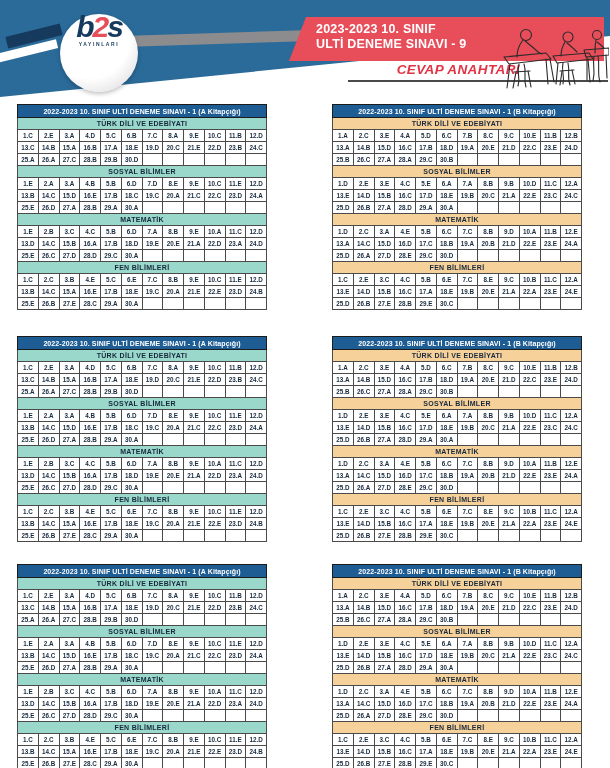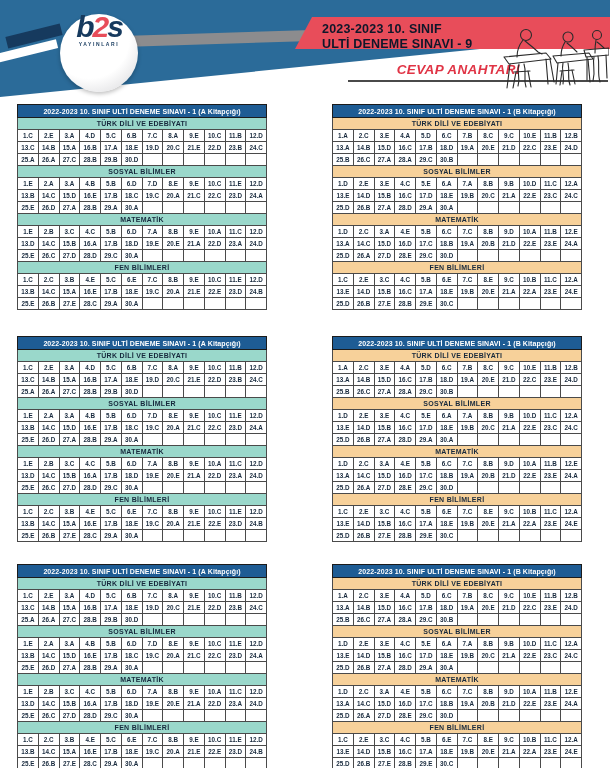--- a/index.html
+++ b/index.html
@@ -35,24 +35,24 @@
   }
   .logo-word{
     font-size:30px;font-weight:bold;font-style:italic;line-height:26px;letter-spacing:-2px;
   }
   .logo-b,.logo-s{color:var(--navy,#1d4e80);}
   .logo-2{color:var(--banner-red,#e0394a);}
   .logo-sub{
     font-size:5px;font-weight:bold;letter-spacing:1.6px;color:var(--navy,#1d4e80);margin-top:1px;
   }
   .red-banner{
-    position:absolute;left:295px;top:17px;width:315px;height:32px;
+    position:absolute;left:289px;top:17px;width:315px;height:44px;
     background:var(--banner-red,#e84d5a);
     clip-path:polygon(17px 0,100% 0,100% 100%,0 100%);
-    color:#0f172a;
+    color:#ffffff;
   }
   .red-banner .line1,.red-banner .line2{
     margin-left:27px;font-weight:bold;font-size:12.5px;line-height:15px;letter-spacing:0.2px;
   }
   .red-banner .line1{margin-top:5px;}
   .cevap{
     position:absolute;left:348px;top:62px;width:172px;text-align:right;
     font-size:13.5px;font-weight:bold;font-style:italic;letter-spacing:0.4px;
     color:var(--cevap-red,#e03445);
   }

